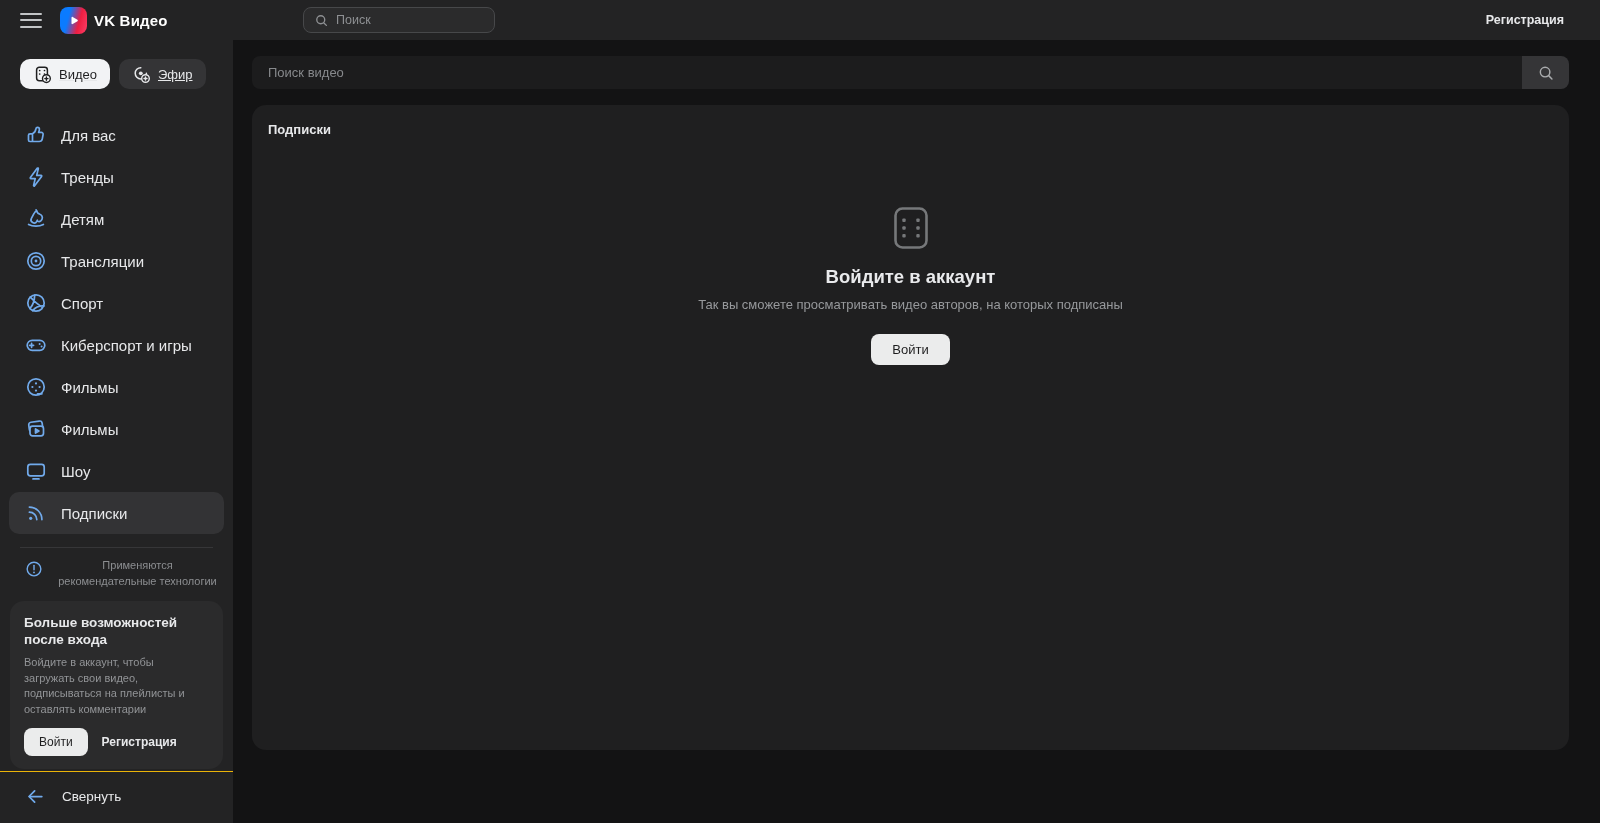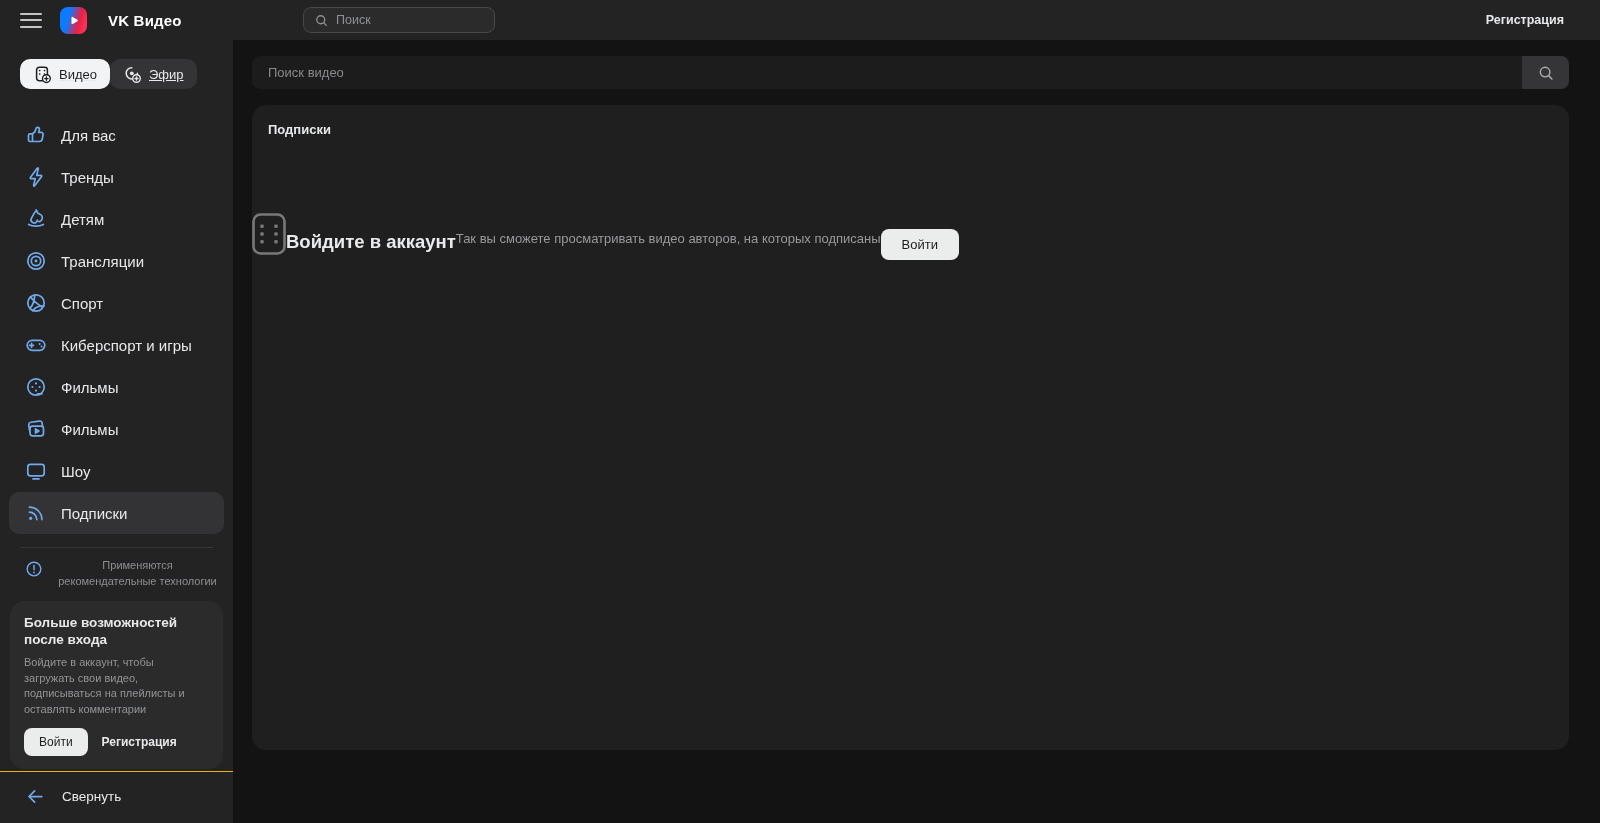--- a/index.html
+++ b/index.html
@@ -5,35 +5,35 @@
   * { margin:0; padding:0; box-sizing:border-box; }
   html,body { width:1600px; height:823px; overflow:hidden; }
   body { font-family:"Liberation Sans","DejaVu Sans",sans-serif; background:#131314; color:#e7e8ea; }
   .app { display:flex; flex-direction:column; height:100%; }
 
   
   .topbar { flex:0 0 40px; height:40px; background:#232324; display:flex; align-items:center; position:relative; }
   .hamburger { margin-left:20px; width:22px; height:15px; background:none; border:none; cursor:pointer;
                display:flex; flex-direction:column; justify-content:space-between; }
   .hamburger span { display:block; height:2px; border-radius:2px; background:#c2c4c6; }
-  .logo-wrap { display:flex; align-items:center; gap:21px; margin-left:18px; cursor:pointer; }
+  .logo-wrap { display:flex; align-items:center; gap:7px; margin-left:18px; cursor:pointer; }
   .logo-badge { width:27px; height:27px; border-radius:8px; display:flex; align-items:center; justify-content:center;
                 background:linear-gradient(105deg,#0b7bff 32%,#ee1e41 68%,#ff3f68 100%); }
   .logo-text { font-size:15px; font-weight:700; color:#ffffff; letter-spacing:.2px; }
   .topbar-search { position:absolute; left:303px; top:7px; width:192px; height:26px; background:#2b2b2c;
                    border:1px solid #47484a; border-radius:8px; display:flex; align-items:center; padding:0 10px; gap:7px; }
   .topbar-search input { flex:1; background:transparent; border:none; outline:none; color:#e7e8ea; font-size:12.5px; min-width:0; }
   .topbar-search input::placeholder { color:#8e9093; }
   .reg-link { margin-left:auto; margin-right:36px; font-size:12.5px; font-weight:700; color:#e7e8ea; cursor:pointer; text-decoration:none; }
 
   .content { display:flex; flex:1; min-height:0; }
 
   
   .sidebar { flex:0 0 233px; width:233px; background:#232324; display:flex; flex-direction:column; overflow:hidden; }
-  .mode-row { display:flex; margin:19px 10px 0 20px;text-decoration:underline; }
+  .mode-row { display:flex; gap:9px; margin:19px 10px 0 20px;text-decoration:underline; }
   .mode-btn { height:30px; border:none; border-radius:10px; display:flex; align-items:center; gap:7px;
               padding:0 13px; font-size:13px; font-weight:500; cursor:pointer; font-family:inherit; }
   .mode-btn.active { background:#f2f3f5; color:#1f1f20; }
   .mode-btn:not(.active) { background:#343436; color:#e7e8ea; }
   .mode-icon { display:flex; }
 
   .nav { margin-top:25px; padding:0 9px; }
   .nav-item { height:42px; display:flex; align-items:center; gap:13px; padding:0 15px; border-radius:10px; cursor:pointer; }
   .nav-item.active { background:#333335; }
   .nav-icon { width:24px; height:24px; display:flex; }
@@ -59,21 +59,21 @@
 
   
   .main { flex:1; background:#131314; padding:16px 31px 0 19px; min-width:0; }
   .search-row { display:flex; height:33px; border-radius:8px; overflow:hidden; }
   .search-row input { flex:1; background:#1c1c1d; border:none; outline:none; padding:0 16px; color:#e7e8ea; font-size:13px; }
   .search-row input::placeholder { color:#87898c; }
   .search-btn { width:47px; background:#353537; border:none; display:flex; align-items:center; justify-content:center; cursor:pointer; }
 
   .panel { margin-top:16px; height:645px; background:#1f1f20; border-radius:14px; position:relative; }
   .panel-title { padding:17px 16px 0; font-size:13px; font-weight:700; color:#e7e8ea; }
-  .empty { margin-top:70px; display:flex; align-items:center; text-align:center; }
+  .empty { margin-top:70px; display:flex; flex-direction:column; align-items:center; text-align:center; }
   .empty-title { margin-top:17px; font-size:18.5px; font-weight:700; color:#e9eaec; }
   .empty-subtitle { margin-top:9px; font-size:13px; color:#97999c; }
   .empty-login { margin-top:22px; background:#ebecec; color:#1d1d1e; border:none; border-radius:8px;
                  padding:8px 21px; font-size:13px; font-weight:500; cursor:pointer; font-family:inherit; }
 </style>
 </head>
 <body>
 
 <div class="app">
 

